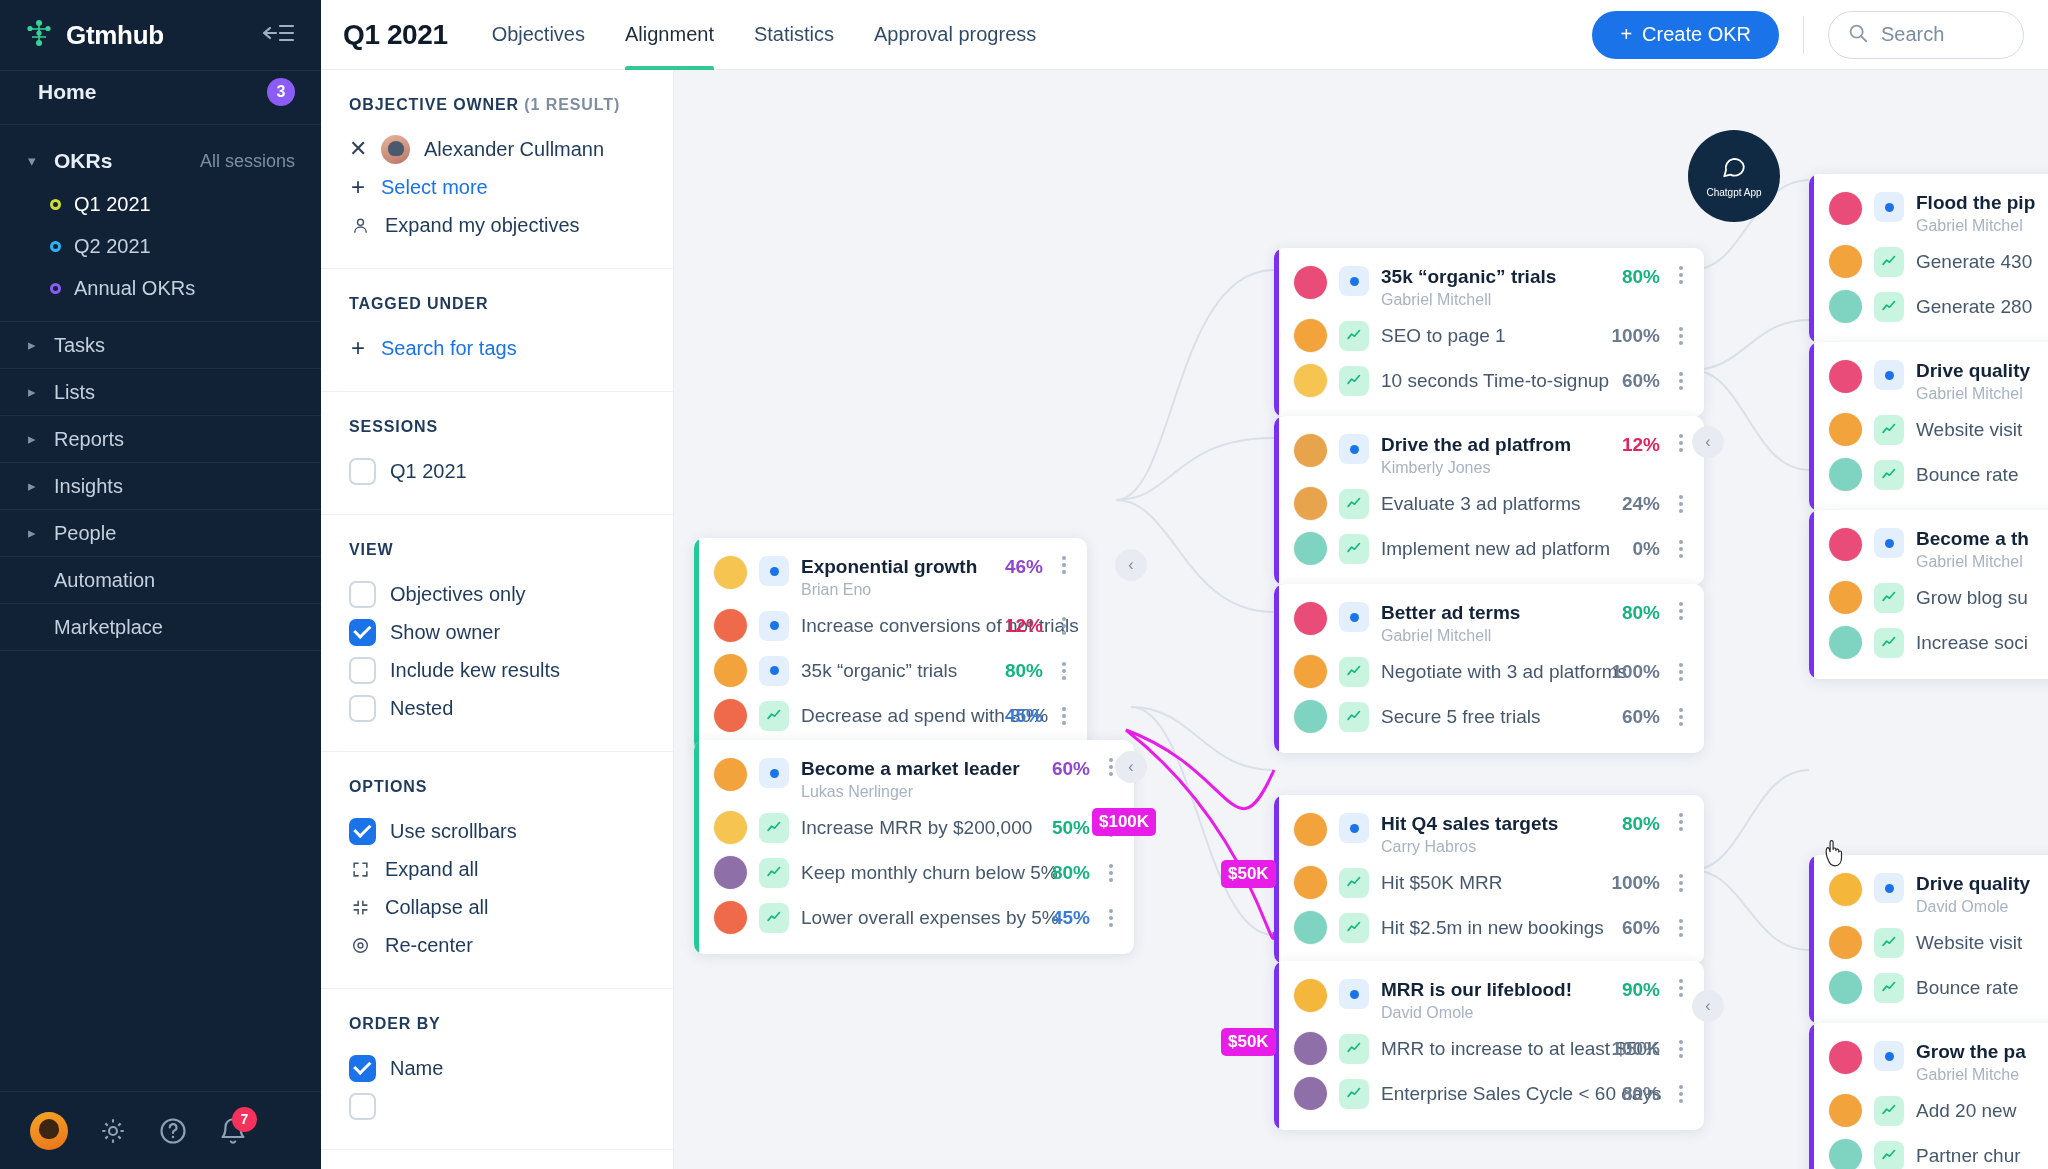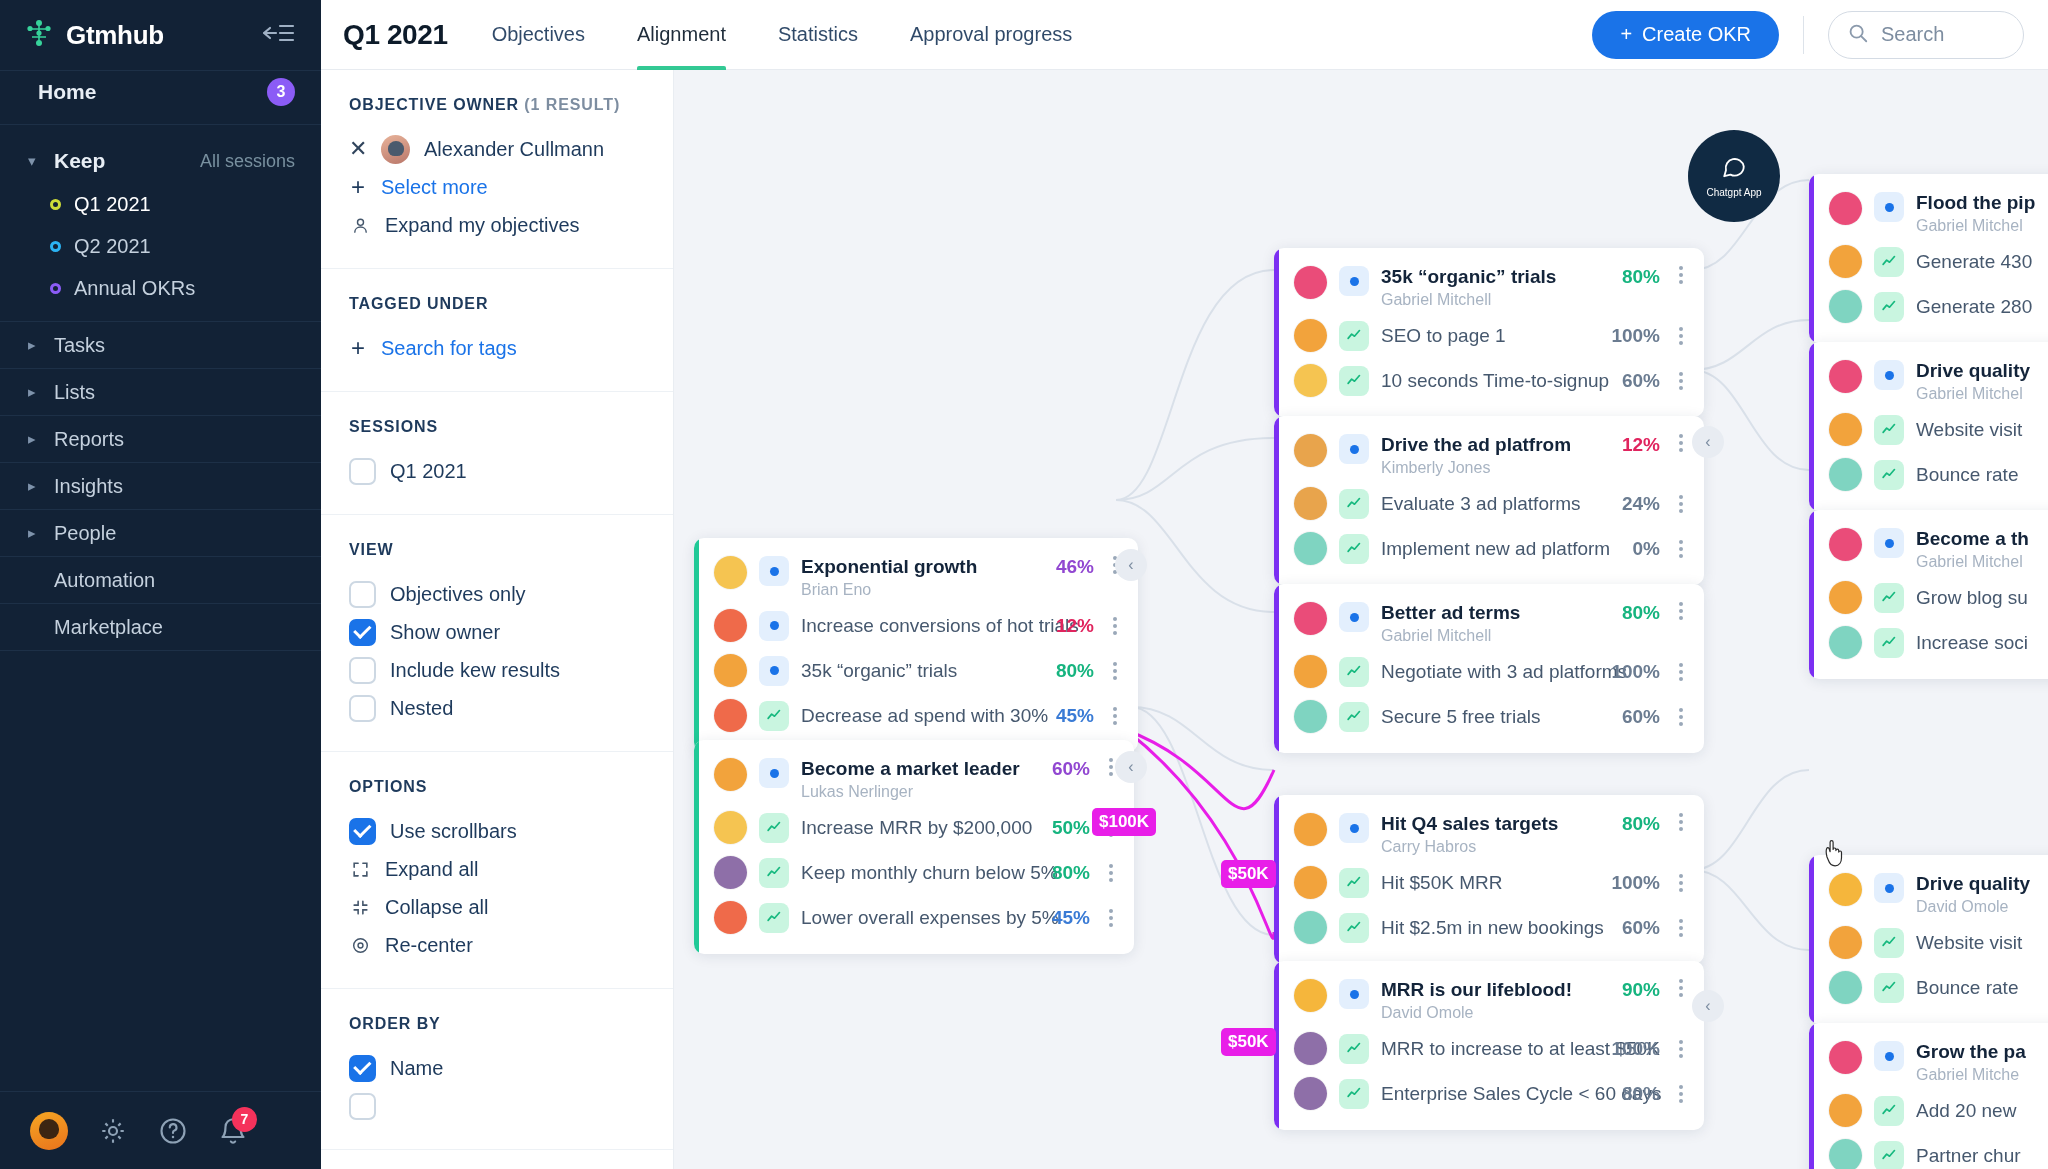--- a/index.html
+++ b/index.html
@@ -85,21 +85,21 @@
   }
 
   
   .main { flex: 1; display: flex; flex-direction: column; min-width: 0; background: #ffffff; }
   .topbar {
     height: 70px; background: #fff; display: flex; align-items: center;
     padding: 0 24px 0 22px; border-bottom: 1px solid #e7ebf0; flex: 0 0 70px;
     position: relative; z-index: 12;
   }
   .page-title { font-size: 28px; font-weight: bold; color: #0d1b2a; margin-right: 44px; letter-spacing:-0.4px;}
-  .tabs { display: flex; align-items: center; height: 70px; gap: 52px; }
+  .tabs { display: flex; align-items: center; height: 70px; gap: 40px; }
   .tab {
     font-size: 20px; color: #1e3a5c; height: 70px; display: flex; align-items: center;
     cursor: pointer; position: relative; opacity: .92;
   }
   .tab.active { color: #0d1b2a; }
   .tab.active::after {
     content:""; position: absolute; left: 0; right: 0; bottom: 0; height: 4px;
     background: #22c58b; border-radius: 2px 2px 0 0;
   }
   .top-right { margin-left: auto; display: flex; align-items: center; gap: 0; }
@@ -250,21 +250,21 @@
     </div>
 
     <div class="sb-home">
       <span class="sb-home-label">Home</span>
       <span class="badge-purple">3</span>
     </div>
 
     <div class="sb-okrs-block">
       <div class="sb-okrs-head">
         <span class="chev">▾</span>
-        <span class="sb-okrs-title">Keep</span>
+        <span class="sb-okrs-title">OKRs</span>
         <span class="sb-all-sessions">All sessions</span>
       </div>
       <div class="sb-session active">
         <span class="sess-dot" style="border-color:#cddc39"></span>
         <span class="sb-session-label">Q1 2021</span>
       </div>
       <div class="sb-session">
         <span class="sess-dot" style="border-color:#2bb3f3"></span>
         <span class="sb-session-label">Q2 2021</span>
       </div>
@@ -490,21 +490,21 @@
 
         <div class="chat-bubble" style="left:1014px; top:60px;">
           <span>
             <svg width="26" height="26" viewBox="0 0 24 24" fill="none" stroke="#fff" stroke-width="1.7">
               <path d="M21 11.5a8.4 8.4 0 0 1-12.2 7.5L3 20.5l1.6-5.4A8.4 8.4 0 1 1 21 11.5z" stroke-linejoin="round"></path>
             </svg>
           </span>
           <span class="cb-txt">Chatgpt App</span>
         </div>
 
-        <div class="card green" style="left:20px; top:468px; width:444px;">
+        <div class="card green" style="left:20px; top:468px; width:393px;">
           <div class="orow">
             <span class="av" style="background:#f5c451"><span style="background:#3f4b5e"></span></span>
             <span class="typ obj"></span>
             <span class="ttl-wrap">
               <span class="o-title">Exponential growth</span>
               <span class="o-owner" style="display:block">Brian Eno</span>
             </span>
             <span class="pct purple">46%</span>
             <span class="kebab">
                 <i></i>

